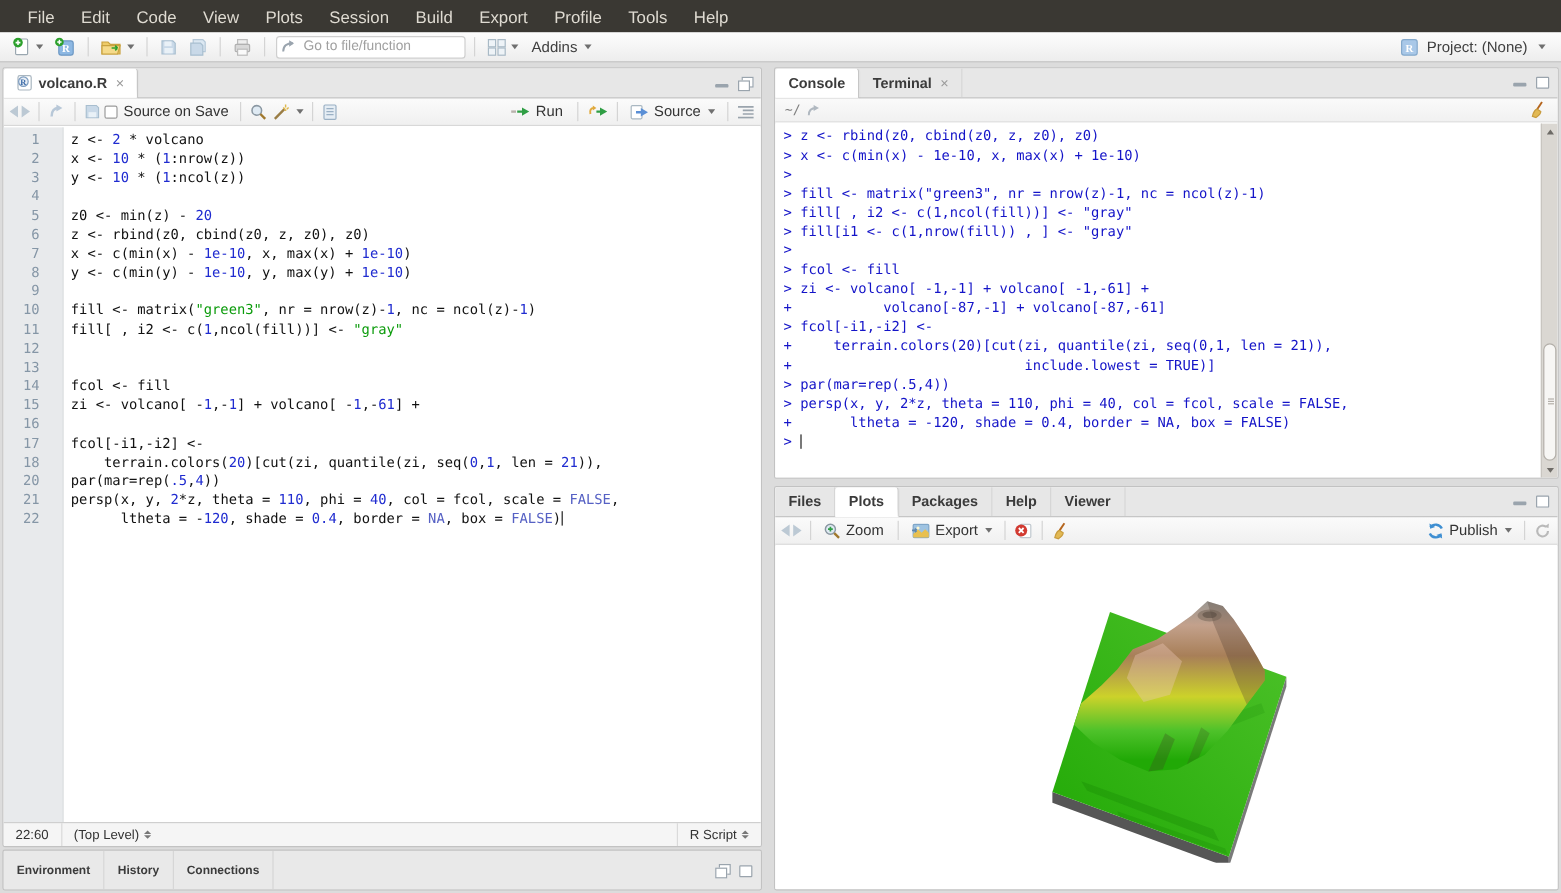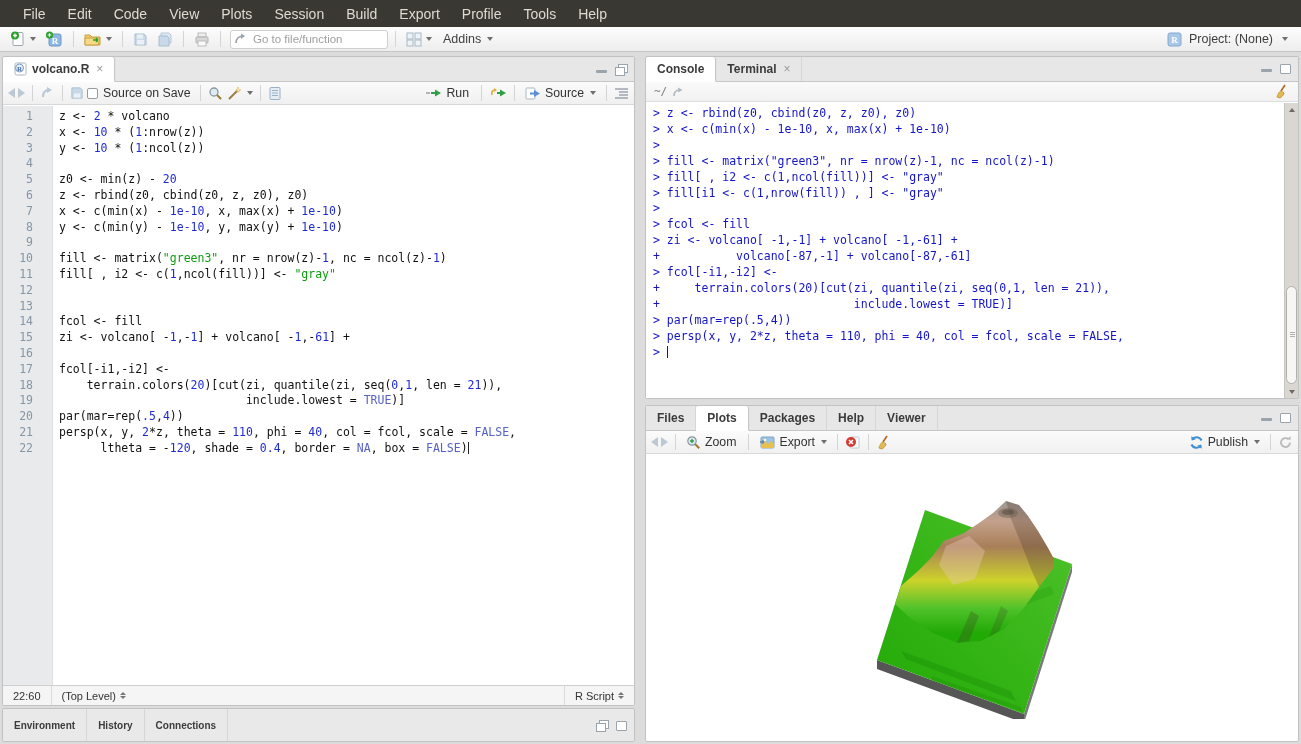--- a/index.html
+++ b/index.html
@@ -334,24 +334,20 @@
         <div class="code-row">
           <div class="ln">16</div>
         </div>
         <div class="code-row">
           <div class="ln">17</div>
           <div class="code"><span>fcol[-i1,-i2] &lt;-</span></div>
         </div>
         <div class="code-row">
           <div class="ln">18</div>
           <div class="code"><span>    terrain.colors(</span><span class="tok-num">20</span><span>)[cut(zi, quantile(zi, seq(</span><span class="tok-num">0</span><span>,</span><span class="tok-num">1</span><span>, len = </span><span class="tok-num">21</span><span>)),</span></div>
-        </div>
-        <div class="code-row">
-          <div class="ln">19</div>
-          <div class="code"><span>                           include.lowest = </span><span class="tok-const">TRUE</span><span>)]</span></div>
         </div>
         <div class="code-row">
           <div class="ln">20</div>
           <div class="code"><span>par(mar=rep(</span><span class="tok-num">.5</span><span>,</span><span class="tok-num">4</span><span>))</span></div>
         </div>
         <div class="code-row">
           <div class="ln">21</div>
           <div class="code"><span>persp(x, y, </span><span class="tok-num">2</span><span>*z, theta = </span><span class="tok-num">110</span><span>, phi = </span><span class="tok-num">40</span><span>, col = fcol, scale = </span><span class="tok-const">FALSE</span><span>,</span></div>
         </div>
         <div class="code-row">
@@ -439,20 +435,21 @@
         <div class="cons-line">&gt; fill[i1 &lt;- c(1,nrow(fill)) , ] &lt;- "gray"</div>
         <div class="cons-line">&gt; </div>
         <div class="cons-line">&gt; fcol &lt;- fill</div>
         <div class="cons-line">&gt; zi &lt;- volcano[ -1,-1] + volcano[ -1,-61] +</div>
         <div class="cons-line">+           volcano[-87,-1] + volcano[-87,-61]</div>
         <div class="cons-line">&gt; fcol[-i1,-i2] &lt;-</div>
         <div class="cons-line">+     terrain.colors(20)[cut(zi, quantile(zi, seq(0,1, len = 21)),</div>
         <div class="cons-line">+                            include.lowest = TRUE)]</div>
         <div class="cons-line">&gt; par(mar=rep(.5,4))</div>
         <div class="cons-line">&gt; persp(x, y, 2*z, theta = 110, phi = 40, col = fcol, scale = FALSE,</div>
+        <div class="cons-line">+       ltheta = -120, shade = 0.4, border = NA, box = FALSE)</div>
         <div class="cons-line">&gt; <span class="tcaret"></span></div>
       </div>
   </div>
   <div class="scrollbar">
     <div class="sb-arrow up">
         <i></i>
       </div>
     <div class="sb-thumb"></div>
     <div class="sb-arrow down">
         <i></i>

